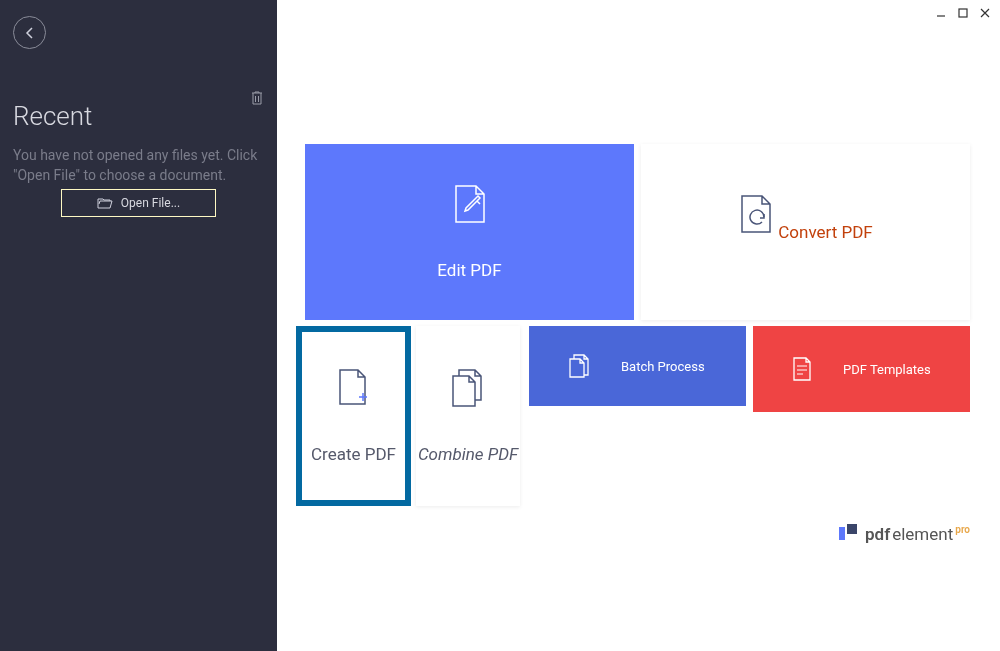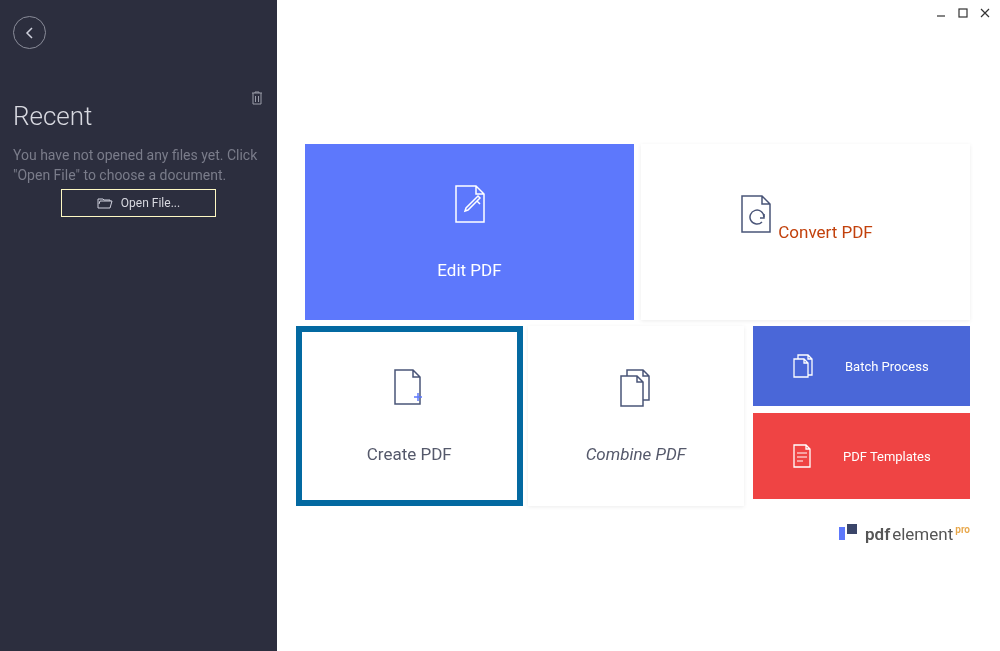--- a/index.html
+++ b/index.html
@@ -149,21 +149,21 @@
       flex-direction: column;
       align-items: center;
       justify-content: center;
       cursor: pointer;
       color: #55596b;
       box-shadow: 0 1px 4px rgba(0,0,0,0.08);
       font-style: italic;
     }
     .right-col {
       display: flex;
-      flex-direction: column;
+      flex-direction: row;
       gap: 7px;
       margin-left: 4px;
     }
     .card-batch {
       width: 217px;
       height: 80px;
       background: #4a67d8;
       display: flex;
       align-items: center;
       justify-content: flex-start;

